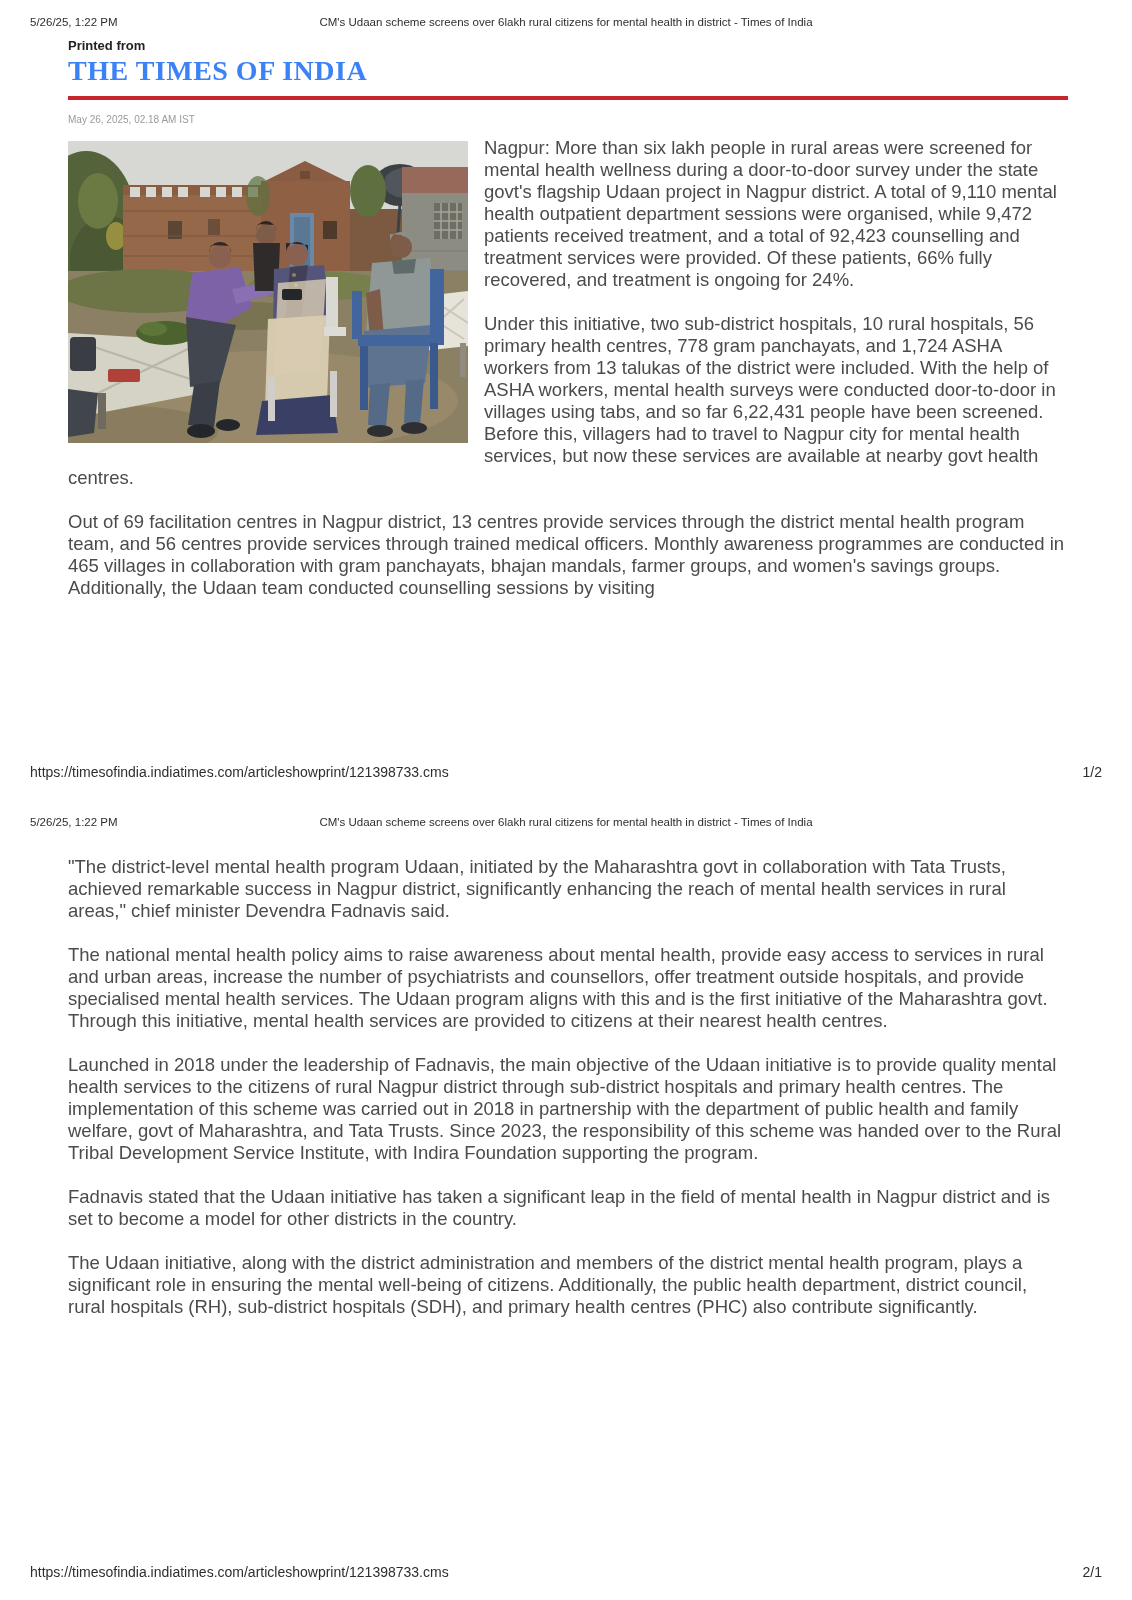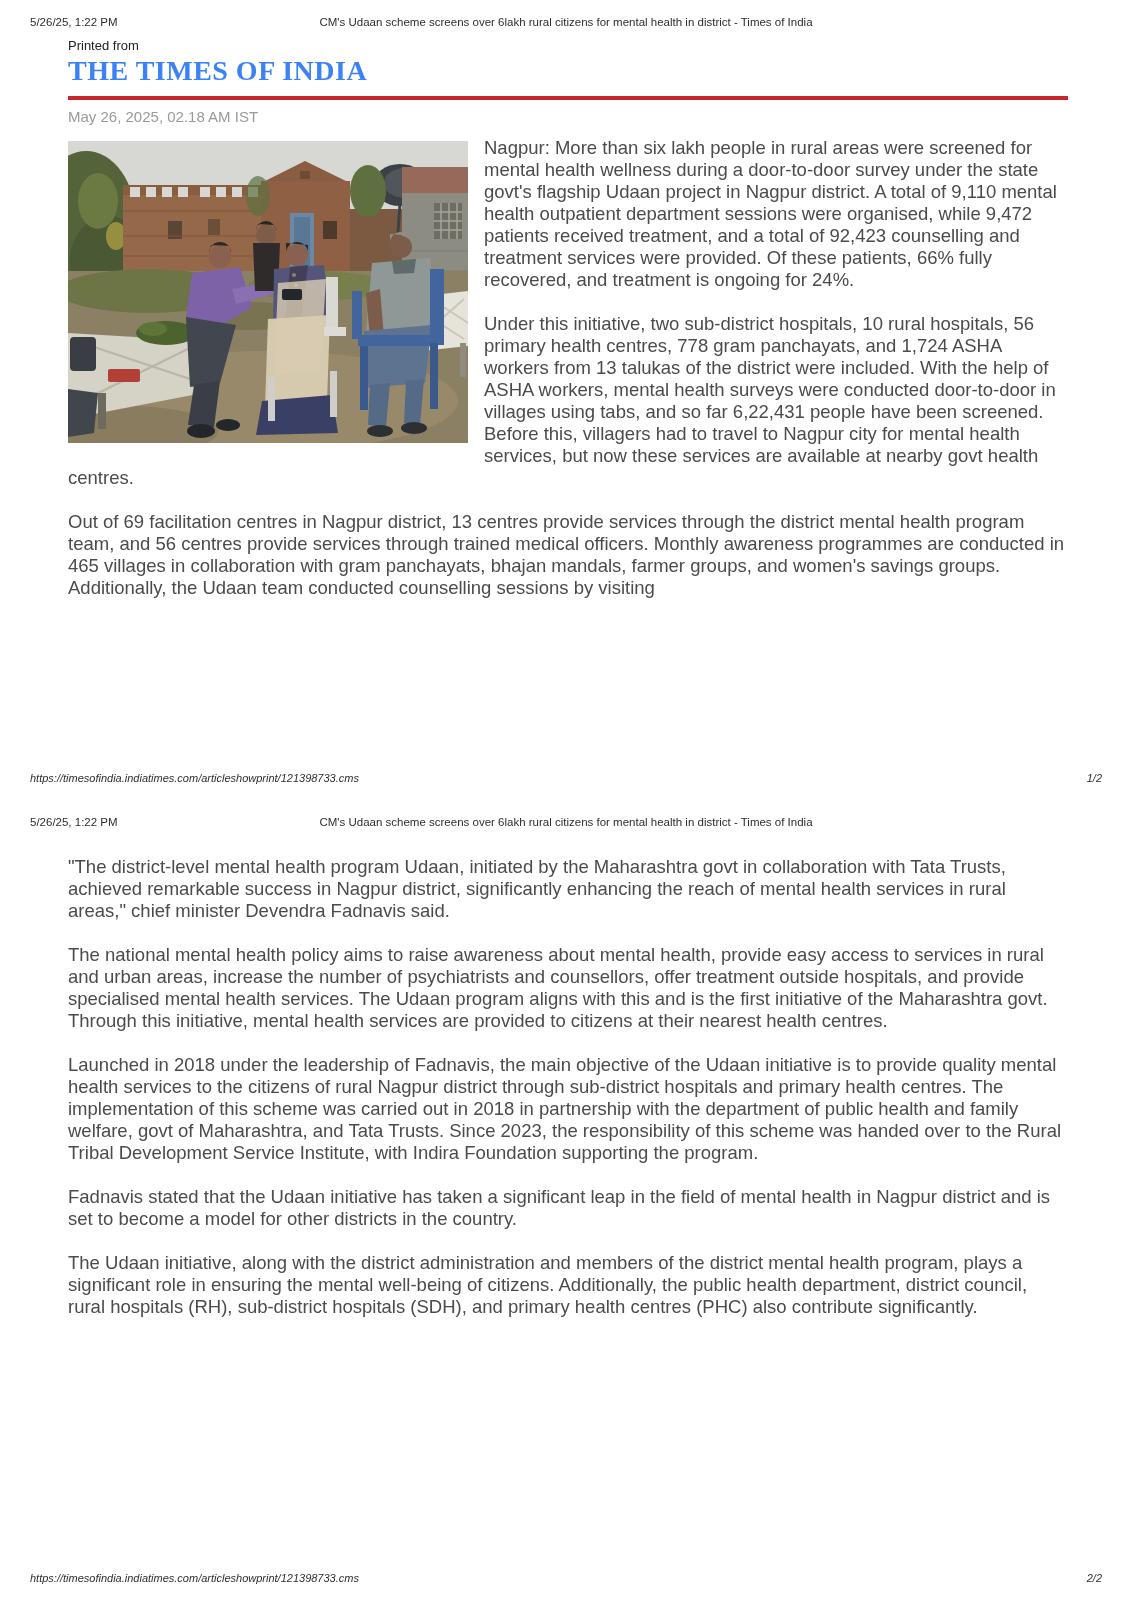--- a/index.html
+++ b/index.html
@@ -6,32 +6,32 @@
   html,body { background:#ffffff; }
   body {
     width:1132px; height:1600px; overflow:hidden; position:relative;
     font-family:"Liberation Sans", sans-serif; color:#4a4a4a;
   }
   .page { position:relative; width:1132px; height:800px; overflow:hidden; background:#fff; }
   .page-header { position:absolute; top:16px; left:30px; right:30px; height:16px;
     font-size:11.5px; color:#2e2e2e; }
   .ph-datetime { position:absolute; left:0; top:0; }
   .ph-title { position:absolute; left:0; right:0; top:0; text-align:center; }
-  .page-footer { position:absolute; bottom:14px; left:30px; right:30px; height:14px;
-    font-size:11px; color:#2e2e2e;font-style:italic; }
+  .page-footer { position:absolute; bottom:22px; left:30px; right:30px; height:14px;
+    font-size:14px; color:#2e2e2e; }
   .pf-url { position:absolute; left:0; top:0; }
   .pf-num { position:absolute; right:0; top:0; }
   .content { padding:38px 64px 0 68px; }
-  .printed-from { font-size:13px; color:#222; }
+  .printed-from { font-size:13px; color:#222;font-weight:bold; }
   .brand { font-family:"Liberation Serif", serif; font-weight:bold; font-size:28px;
     color:#3b82f6; letter-spacing:0.5px; margin-top:2px; }
   .red-rule { height:4px; background:#c9252c; margin-top:9px; }
   .headline { font-size:34px; line-height:43px; font-weight:500; color:#272727;
     margin-top:11px; letter-spacing:-0.2px; }
-  .dateline { font-size:15px; color:#9a9a9a; margin-top:8px; }
+  .dateline { font-size:10px; color:#9a9a9a; margin-top:14px; }
   .article-body { margin-top:12px; font-size:18.5px; line-height:22px; color:#4b4b4b; }
   .article-body p { margin:0 0 22px 0; }
   .photo { float:left; width:400px; height:302px; margin:4px 16px 4px 0; }
   .photo svg { display:block; width:100%; height:100%; }
   .content2 { padding:44px 64px 0 68px; }
   .clear { clear:both; }
 </style>
 </head>
 <body>
 
@@ -200,15 +200,15 @@
   <div class="content2 article-body">
     <p>"The district-level mental health program Udaan, initiated by the Maharashtra govt in collaboration with Tata Trusts, achieved remarkable success in Nagpur district, significantly enhancing the reach of mental health services in rural areas," chief minister Devendra Fadnavis said.</p>
     <p>The national mental health policy aims to raise awareness about mental health, provide easy access to services in rural and urban areas, increase the number of psychiatrists and counsellors, offer treatment outside hospitals, and provide specialised mental health services. The Udaan program aligns with this and is the first initiative of the Maharashtra govt. Through this initiative, mental health services are provided to citizens at their nearest health centres.</p>
     <p>Launched in 2018 under the leadership of Fadnavis, the main objective of the Udaan initiative is to provide quality mental health services to the citizens of rural Nagpur district through sub-district hospitals and primary health centres. The implementation of this scheme was carried out in 2018 in partnership with the department of public health and family welfare, govt of Maharashtra, and Tata Trusts. Since 2023, the responsibility of this scheme was handed over to the Rural Tribal Development Service Institute, with Indira Foundation supporting the program.</p>
     <p>Fadnavis stated that the Udaan initiative has taken a significant leap in the field of mental health in Nagpur district and is set to become a model for other districts in the country.</p>
     <p>The Udaan initiative, along with the district administration and members of the district mental health program, plays a significant role in ensuring the mental well-being of citizens. Additionally, the public health department, district council, rural hospitals (RH), sub-district hospitals (SDH), and primary health centres (PHC) also contribute significantly.</p>
   </div>
 
   <div class="page-footer">
     <span class="pf-url">https://timesofindia.indiatimes.com/articleshowprint/121398733.cms</span>
-    <span class="pf-num">2/2</span>
+    <span class="pf-num">2/1</span>
   </div>
 </div>
 
 </body></html>

